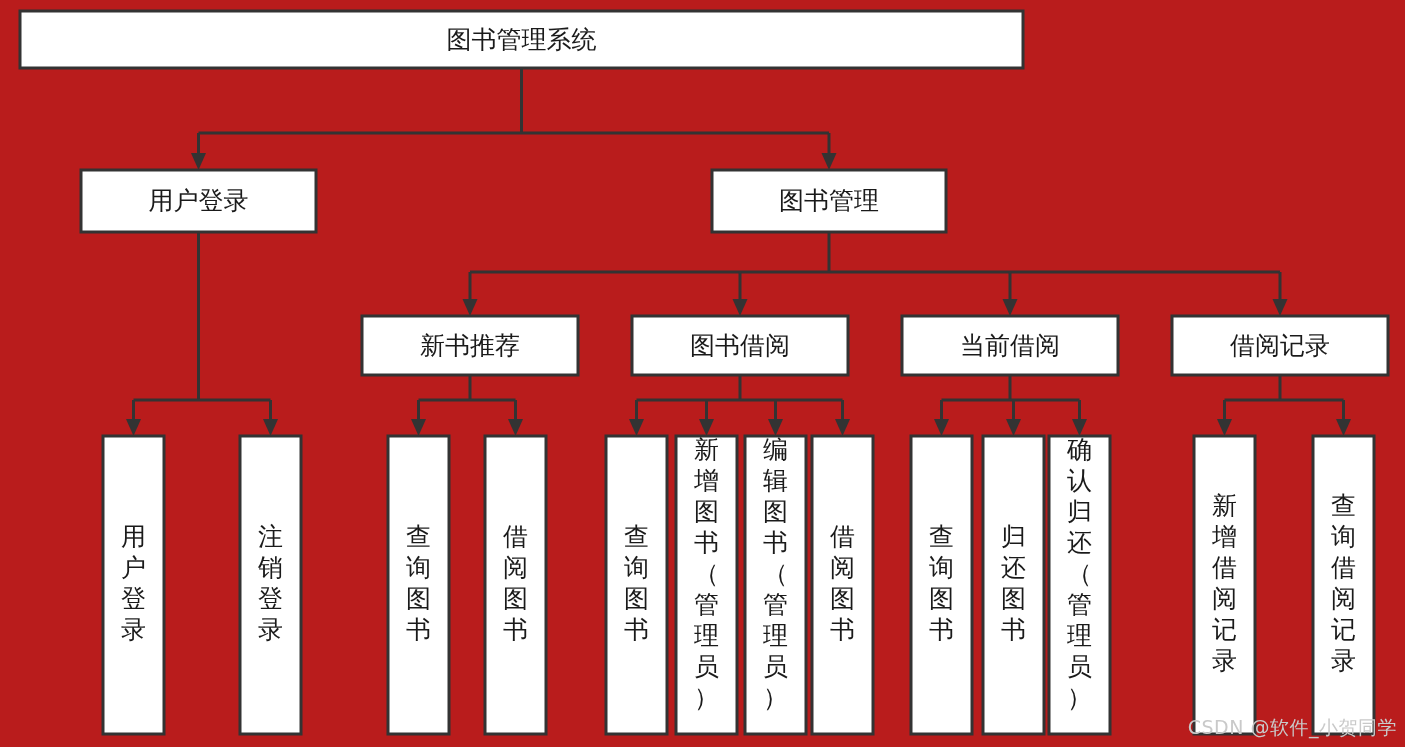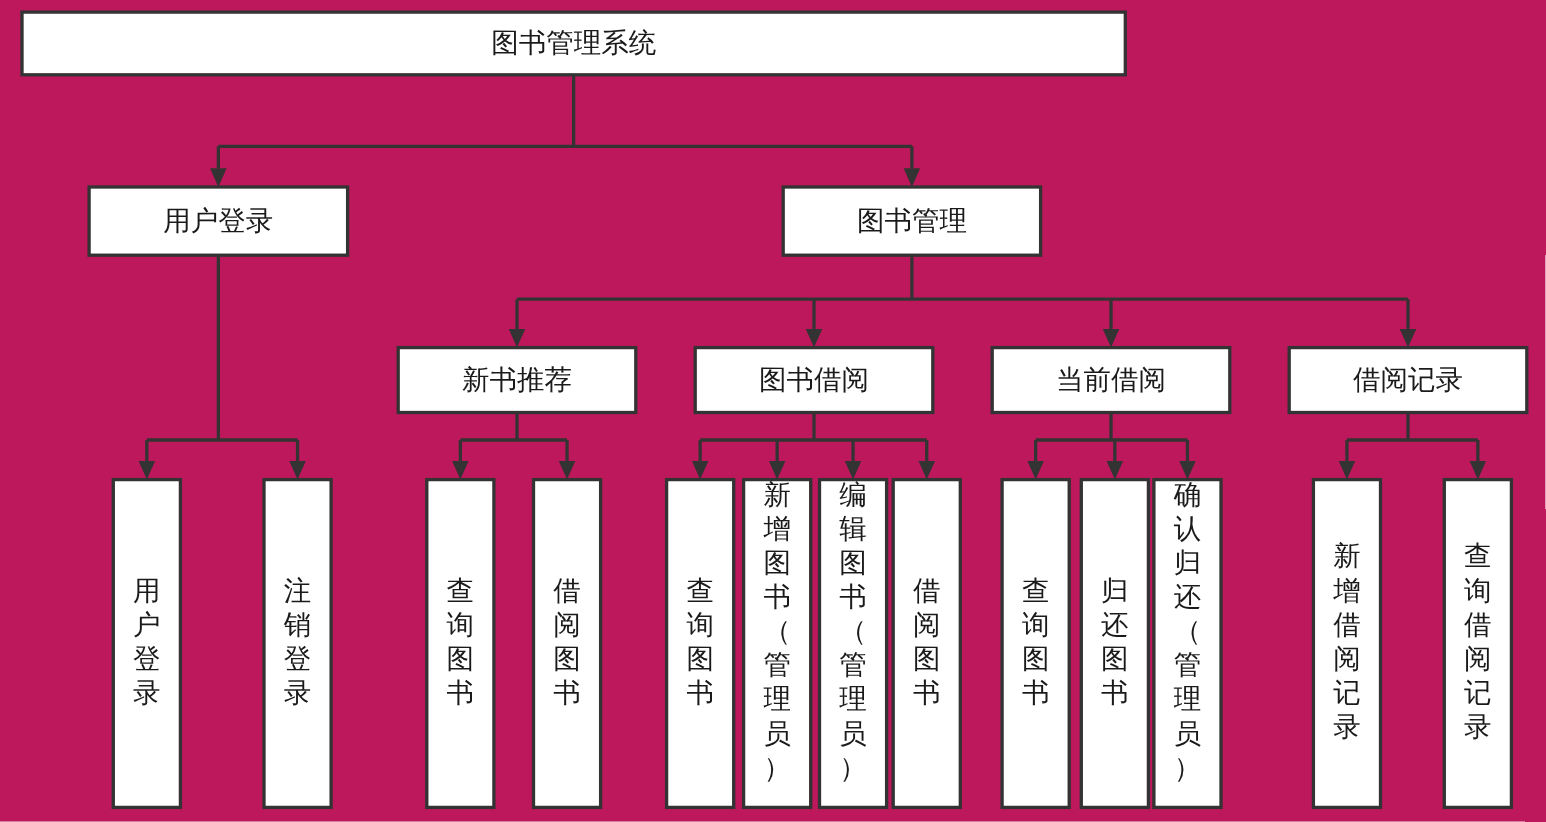--- a/index.html
+++ b/index.html
@@ -10,21 +10,21 @@
   body {
     width: 1405px;
     height: 747px;
     font-family: "DejaVu Sans", "Liberation Sans", sans-serif;
     overflow: hidden;
   }
   #diagram-root {
     position: relative;
     width: 1405px;
     height: 747px;
-    background: #be185d;
+    background: #b91c1c;
   }
   svg.diagram-svg {
     position: absolute;
     left: 0;
     top: 0;
     width: 1405px;
     height: 747px;
   }
   .node-box {
     fill: #ffffff;
@@ -214,13 +214,14 @@
         <g>
           <rect x="1194" y="436" width="61" height="298" class="node-box"></rect>
           <text x="1224.5" class="node-label-vert"><tspan x="1224.5" y="514">新</tspan><tspan x="1224.5" y="545">增</tspan><tspan x="1224.5" y="576">借</tspan><tspan x="1224.5" y="607">阅</tspan><tspan x="1224.5" y="638">记</tspan><tspan x="1224.5" y="669">录</tspan></text>
         </g>
         <g>
           <rect x="1313" y="436" width="61" height="298" class="node-box"></rect>
           <text x="1343.5" class="node-label-vert"><tspan x="1343.5" y="514">查</tspan><tspan x="1343.5" y="545">询</tspan><tspan x="1343.5" y="576">借</tspan><tspan x="1343.5" y="607">阅</tspan><tspan x="1343.5" y="638">记</tspan><tspan x="1343.5" y="669">录</tspan></text>
         </g>
       </g>
   </svg>
+  <div class="watermark-text">CSDN @软件_小贺同学</div>
 </div>
 
 </body></html>

